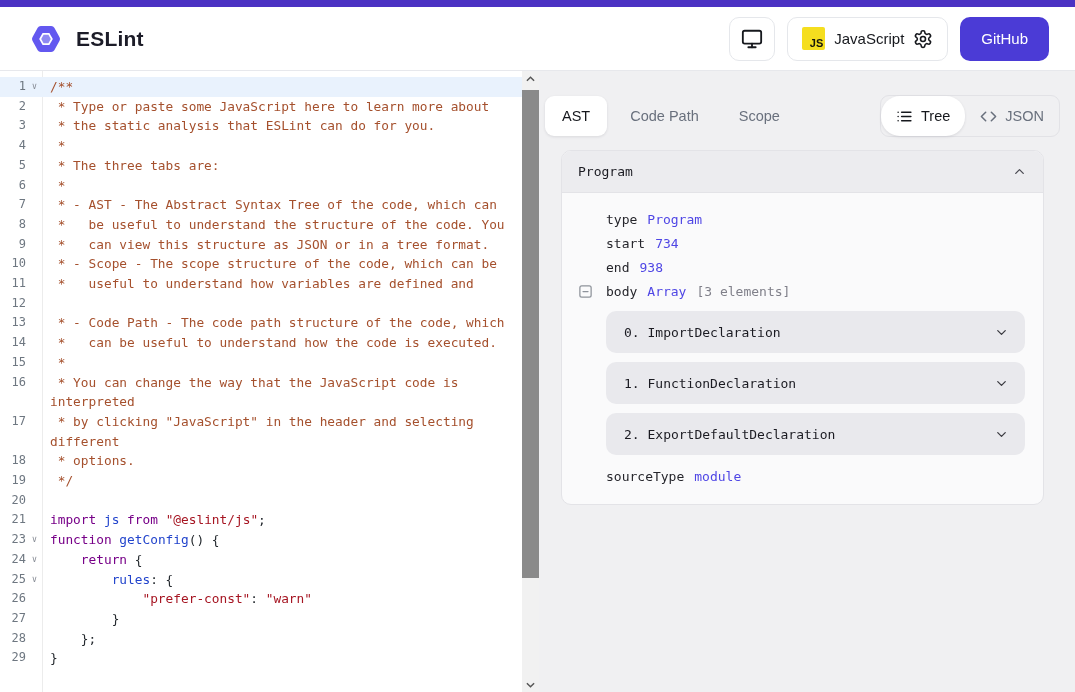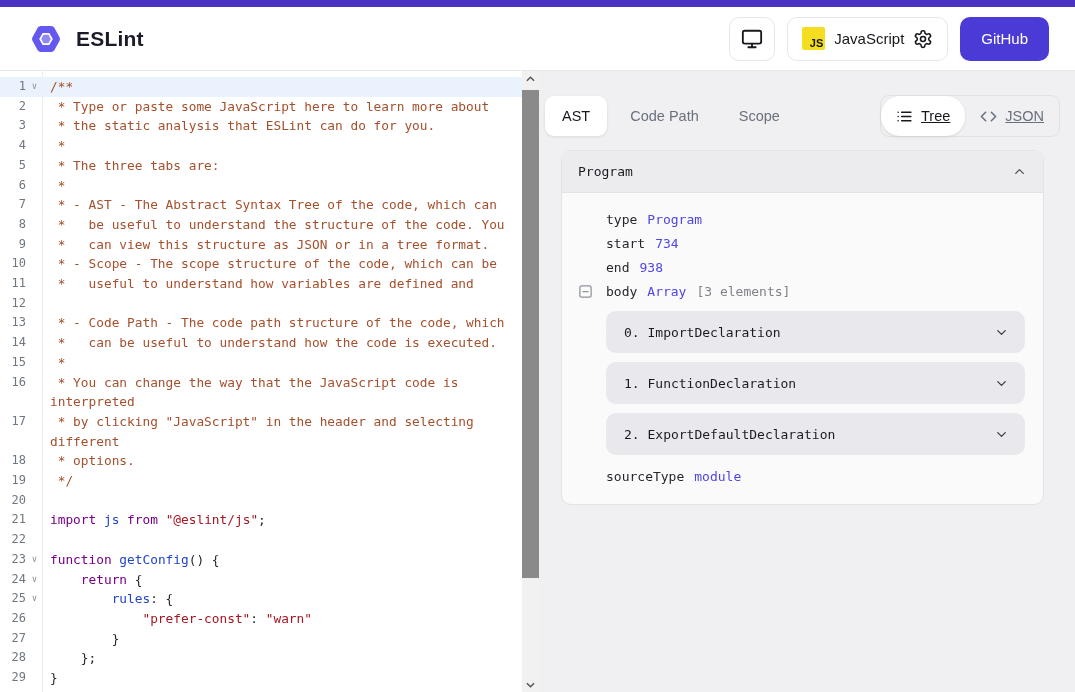--- a/index.html
+++ b/index.html
@@ -58,21 +58,21 @@
   
   .panel { flex:1; background:#f0f0f2; padding:24px 15px 0 6px; overflow:hidden; }
   .panel-top { display:flex; align-items:center; justify-content:space-between; }
   .tabs { display:flex; gap:6px; }
   .tab { height:40px; padding:0 17px; border:none; border-radius:9px; background:transparent;
          color:#69707d; font-size:14.5px; cursor:pointer; font-family:inherit; }
   .tab.active { background:#fff; color:#16181d; box-shadow:0 1px 3px rgba(16,24,40,.10); }
   .toggle { display:flex; border:1px solid #e2e2e6; border-radius:9px; }
   .seg { height:40px; display:flex; align-items:center; gap:8px; padding:0 15px;
          font-size:14.5px; color:#69707d; background:transparent; border:none;
-         border-radius:19px; cursor:pointer; font-family:inherit;text-decoration:underline; }
+         border-radius:19px; cursor:pointer; font-family:inherit; }
   .seg.active { background:#fff; color:#16181d; box-shadow:0 1px 3px rgba(16,24,40,.10); }
 
   
   .card { margin:13px 16px 0 16px; background:#fafafb; border:1px solid #e3e3e7; border-radius:10px; }
   .card-header { height:42px; background:#ececef; border-bottom:1px solid #e3e3e7;
                  border-radius:9px 9px 0 0; display:flex; align-items:center;
                  justify-content:space-between; padding:0 16px; cursor:pointer;
                  font-family:"DejaVu Sans Mono", monospace; font-size:13px; color:#1b1b22; }
   .card-body { padding:14px 18px 16px 16px; }
   .prop { display:flex; align-items:center; height:24px;
@@ -152,21 +152,20 @@
           <div class="row"><span class="num">14</span><span class="fold"></span><span class="codeline"><span class="tk-cm"> *   can be useful to understand how the code is executed.</span></span></div>
           <div class="row"><span class="num">15</span><span class="fold"></span><span class="codeline"><span class="tk-cm"> *</span></span></div>
           <div class="row"><span class="num">16</span><span class="fold"></span><span class="codeline"><span class="tk-cm"> * You can change the way that the JavaScript code is</span></span></div>
           <div class="row"><span class="num"></span><span class="fold"></span><span class="codeline"><span class="tk-cm">interpreted</span></span></div>
           <div class="row"><span class="num">17</span><span class="fold"></span><span class="codeline"><span class="tk-cm"> * by clicking "JavaScript" in the header and selecting</span></span></div>
           <div class="row"><span class="num"></span><span class="fold"></span><span class="codeline"><span class="tk-cm">different</span></span></div>
           <div class="row"><span class="num">18</span><span class="fold"></span><span class="codeline"><span class="tk-cm"> * options.</span></span></div>
           <div class="row"><span class="num">19</span><span class="fold"></span><span class="codeline"><span class="tk-cm"> */</span></span></div>
           <div class="row"><span class="num">20</span><span class="fold"></span><span class="codeline"></span></div>
           <div class="row"><span class="num">21</span><span class="fold"></span><span class="codeline"><span class="tk-kw">import</span><span class="tk-pl"> </span><span class="tk-def">js</span><span class="tk-pl"> </span><span class="tk-kw">from</span><span class="tk-pl"> </span><span class="tk-str">"@eslint/js"</span><span class="tk-pl">;</span></span></div>
-          <div class="row"><span class="num">22</span><span class="fold"></span><span class="codeline"></span></div>
           <div class="row"><span class="num">23</span><span class="fold">∨</span><span class="codeline"><span class="tk-kw">function</span><span class="tk-pl"> </span><span class="tk-def">getConfig</span><span class="tk-pl">() {</span></span></div>
           <div class="row"><span class="num">24</span><span class="fold">∨</span><span class="codeline"><span class="tk-pl">    </span><span class="tk-kw">return</span><span class="tk-pl"> {</span></span></div>
           <div class="row"><span class="num">25</span><span class="fold">∨</span><span class="codeline"><span class="tk-pl">        </span><span class="tk-def">rules</span><span class="tk-pl">: {</span></span></div>
           <div class="row"><span class="num">26</span><span class="fold"></span><span class="codeline"><span class="tk-pl">            </span><span class="tk-str">"prefer-const"</span><span class="tk-pl">: </span><span class="tk-str">"warn"</span></span></div>
           <div class="row"><span class="num">27</span><span class="fold"></span><span class="codeline"><span class="tk-pl">        }</span></span></div>
           <div class="row"><span class="num">28</span><span class="fold"></span><span class="codeline"><span class="tk-pl">    };</span></span></div>
           <div class="row"><span class="num">29</span><span class="fold"></span><span class="codeline"><span class="tk-pl">}</span></span></div>
         </div>
       <div class="vscroll">
         <div class="sb-arrow sb-up">

